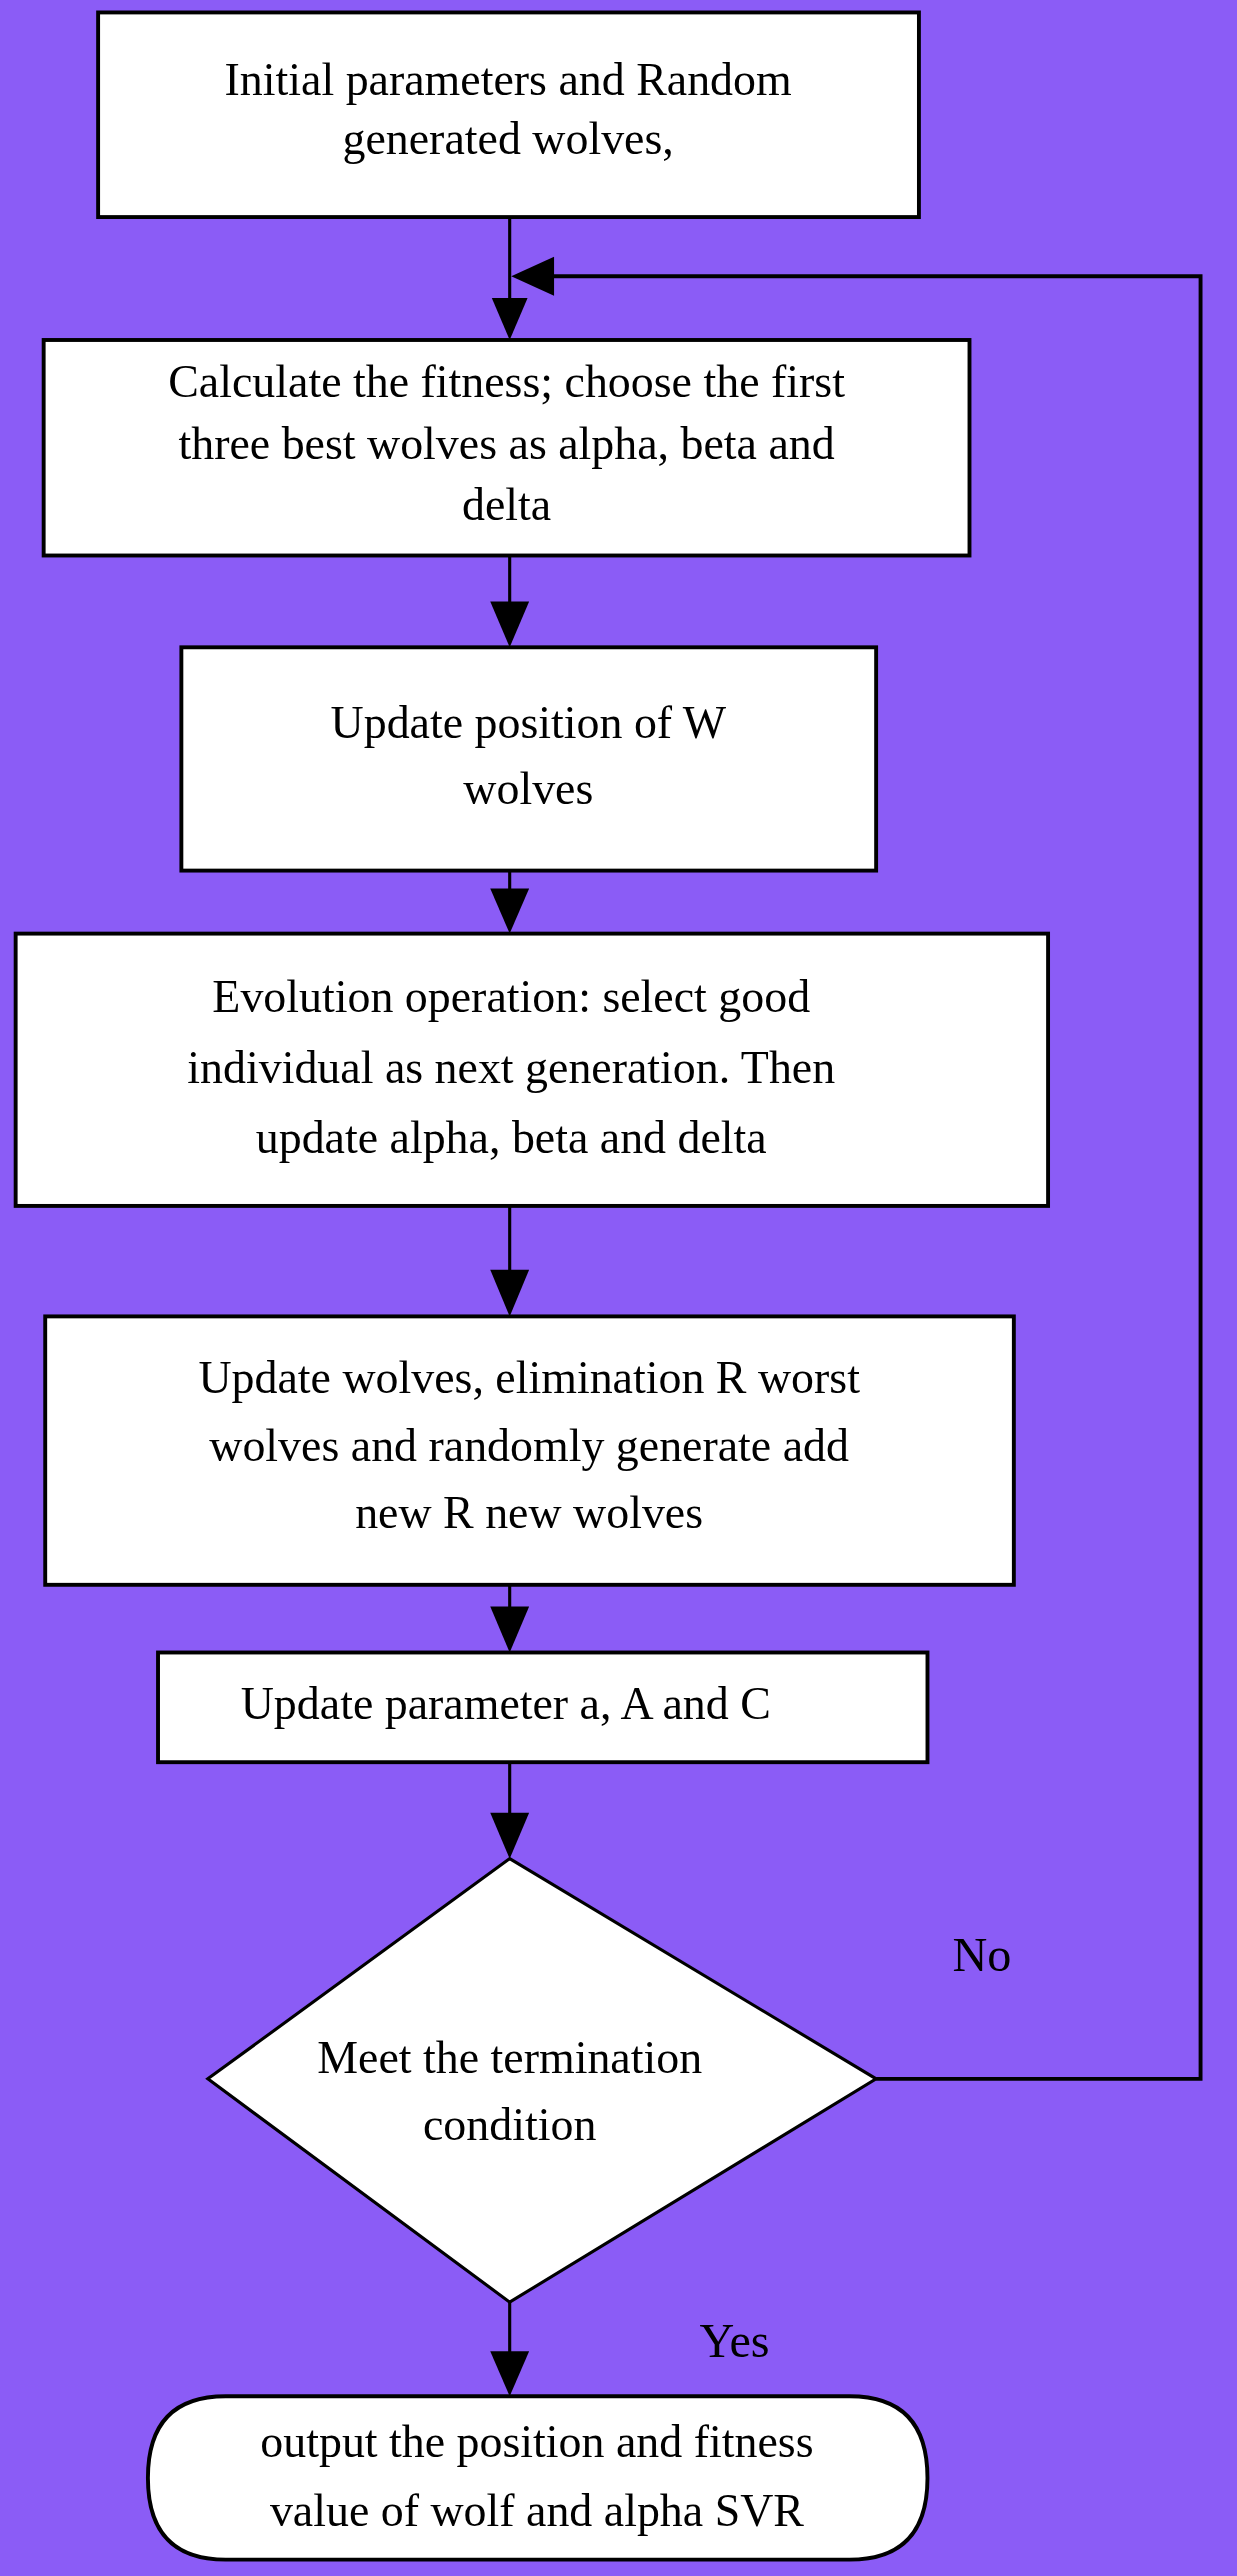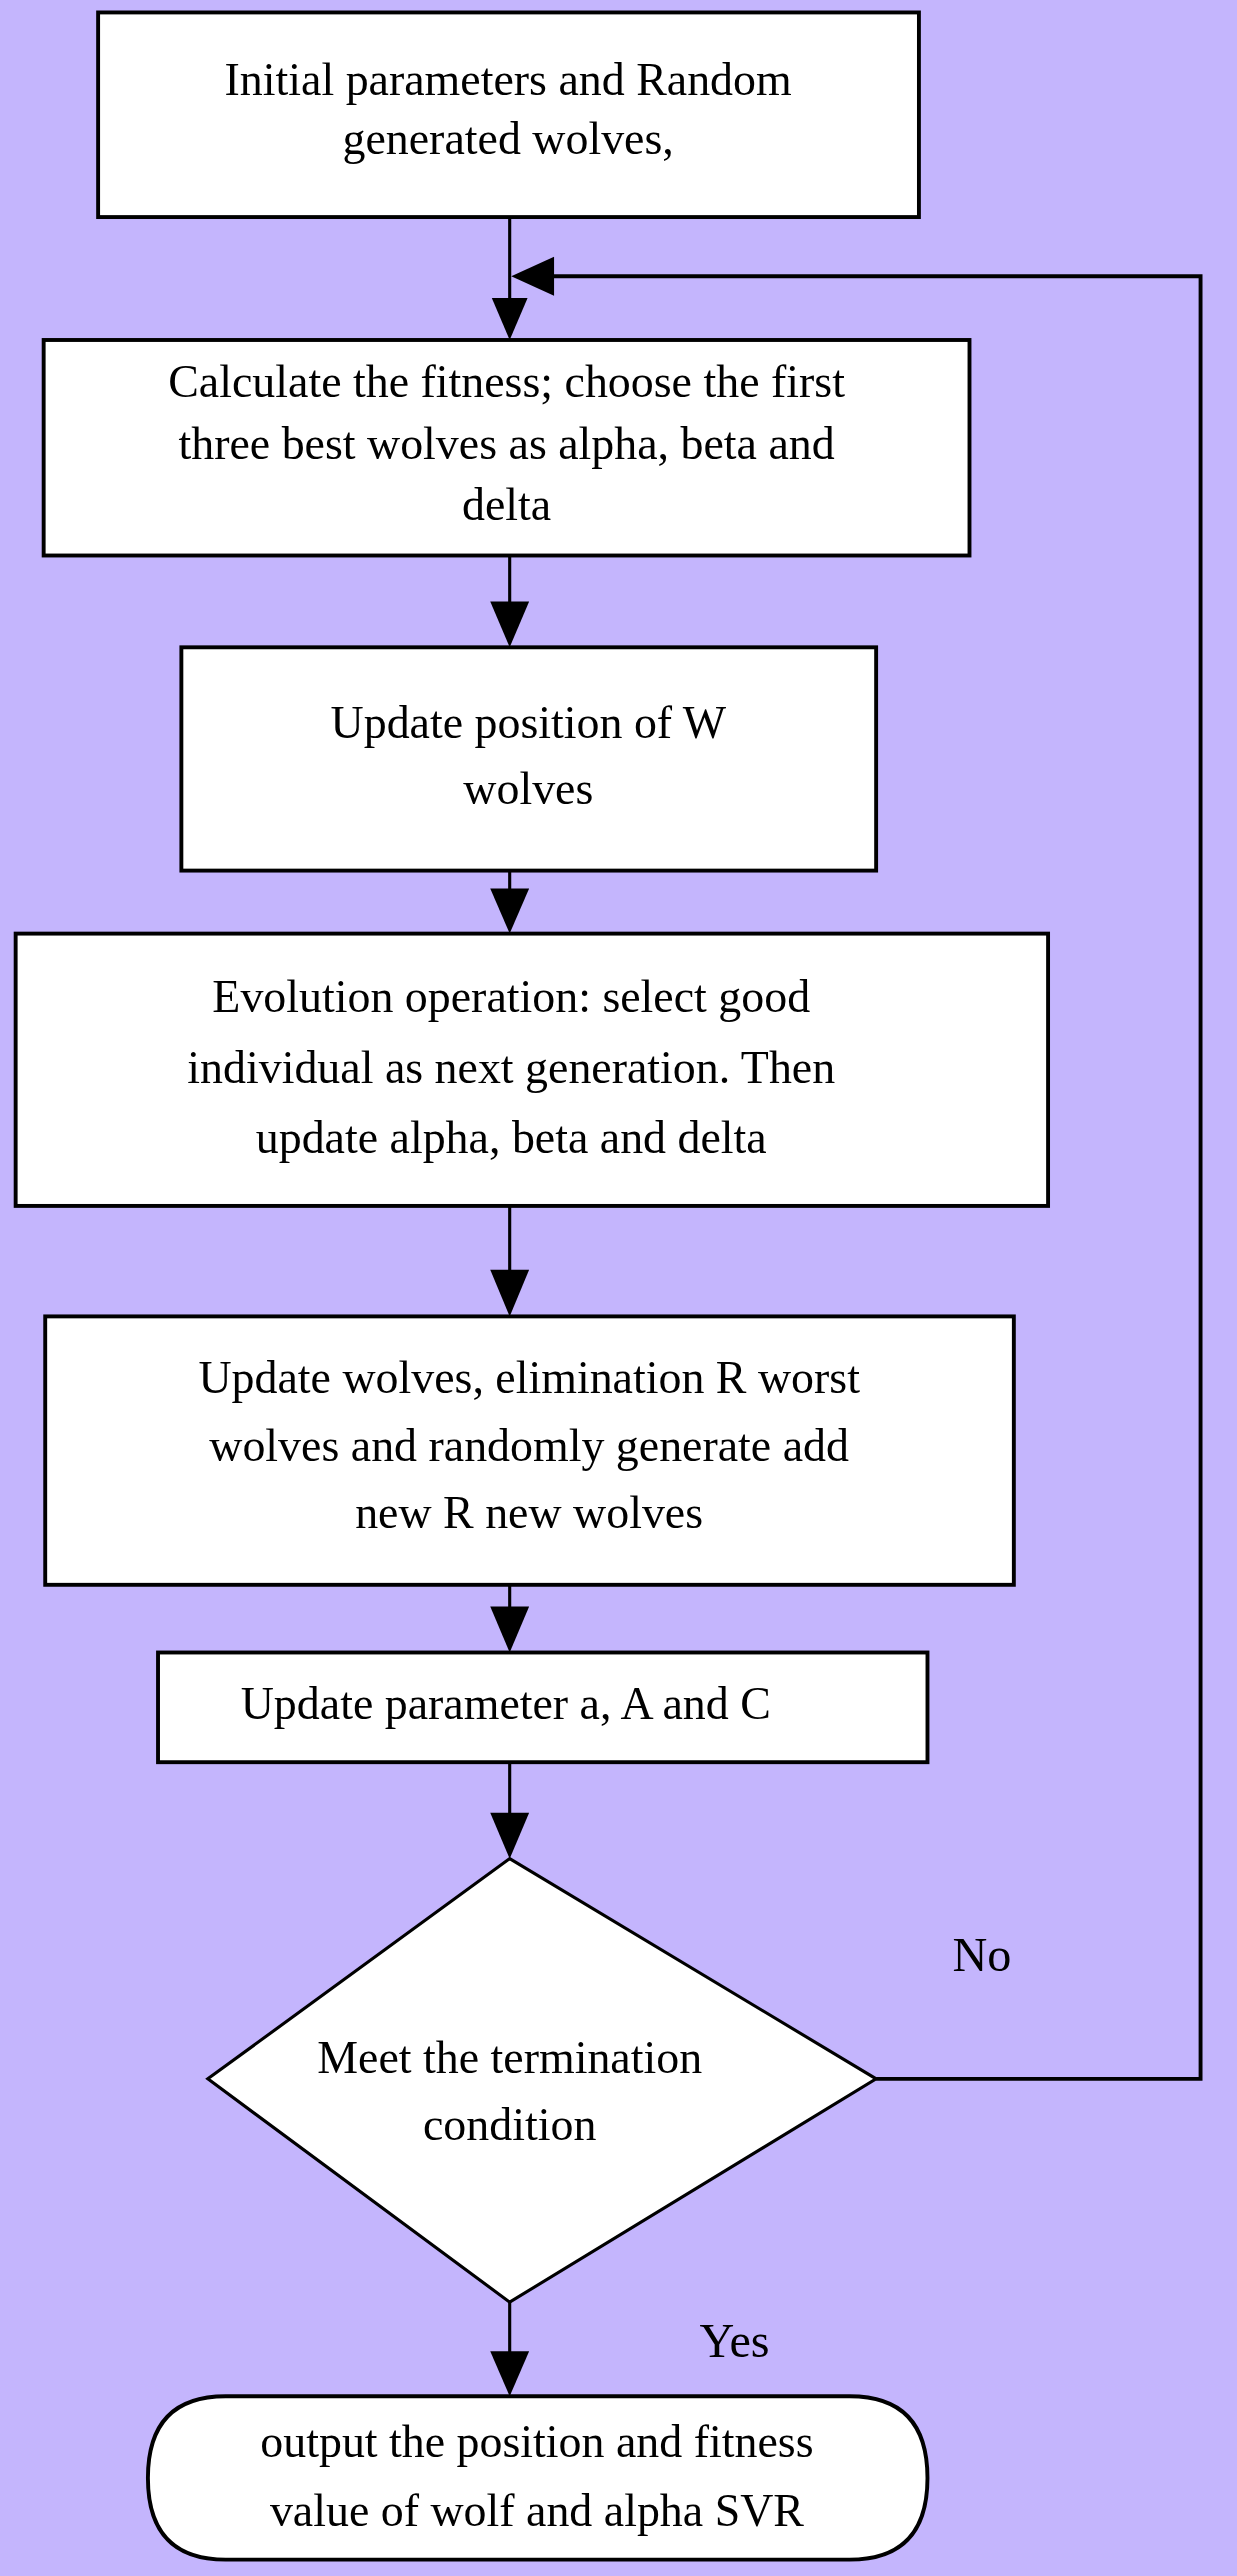--- a/index.html
+++ b/index.html
@@ -10,21 +10,21 @@
   body {
     width: 1238px;
     height: 2576px;
     font-family: "Liberation Serif", "DejaVu Serif", serif;
     overflow: hidden;
   }
   #flowchart-root {
     position: relative;
     width: 1238px;
     height: 2576px;
-    background: #c4b5fd;
+    background: #8b5cf6;
   }
   svg#flow-svg {
     position: absolute;
     top: 0;
     left: 0;
     width: 1238px;
     height: 2576px;
     display: block;
   }
   .node-label {

